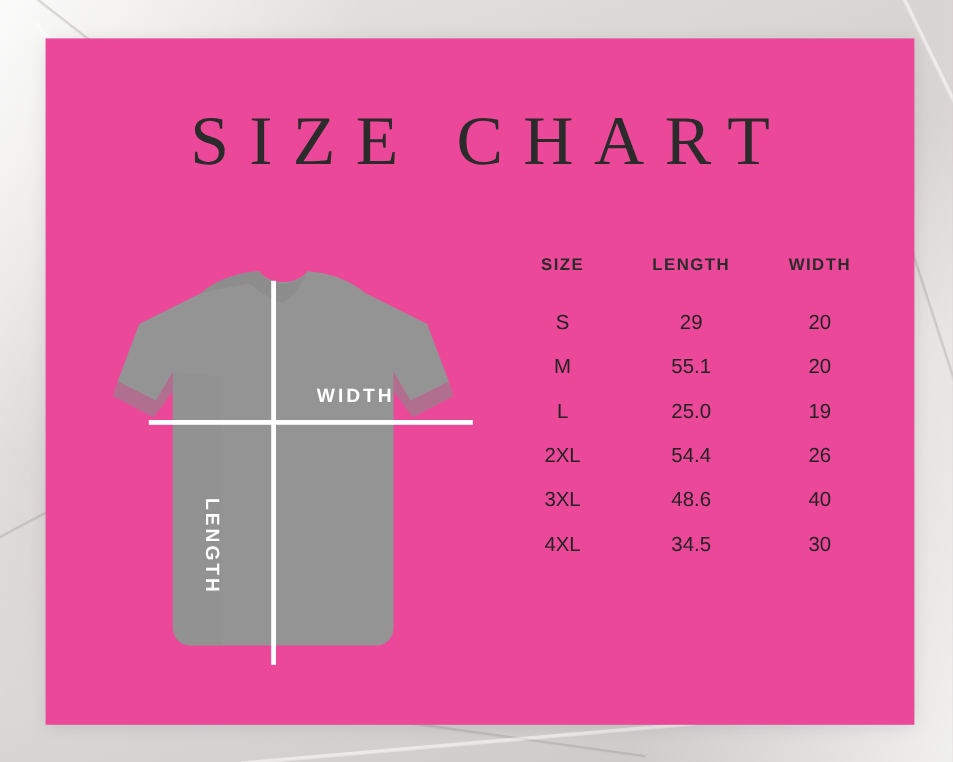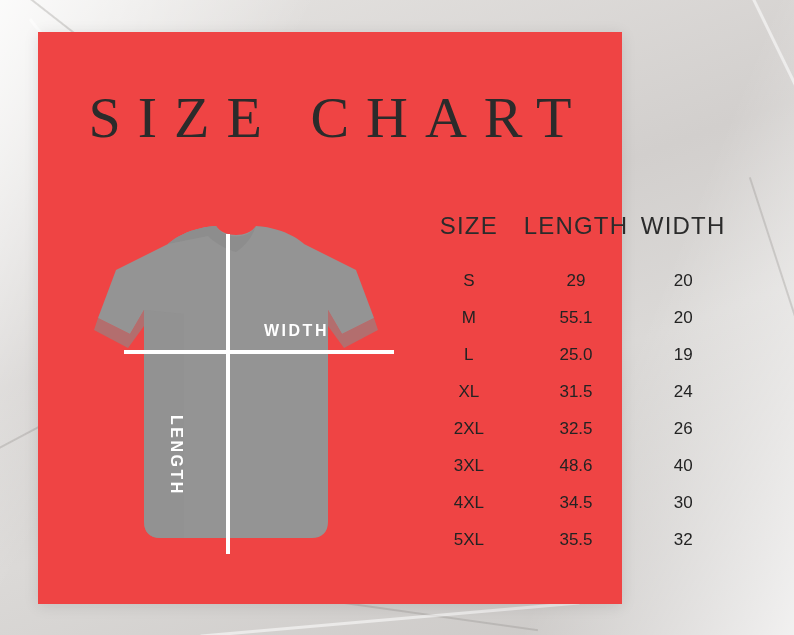--- a/index.html
+++ b/index.html
@@ -32,23 +32,23 @@
   }
   .vein.light {
     background: rgba(255,255,255,0.55);
   }
 
   
   #card {
     position: absolute;
     left: 38px;
     top: 32px;
-    width: 584px;
+    width: 724px;
     height: 572px;
-    background: #ef4444;
+    background: #ec4899;
     box-shadow: 0 2px 14px rgba(0,0,0,0.10);
   }
 
   
   #title {
     position: absolute;
     left: 0;
     right: 0;
     top: 52px;
     text-align: center;
@@ -109,22 +109,22 @@
   #size-table {
     position: absolute;
     left: 378px;
     top: 180px;
     width: 320px;
     border-collapse: collapse;
     font-family: "Liberation Sans", sans-serif;
     color: #2b2b2b;
   }
   #size-table th {
-    font-size: 24px;
-    font-weight: normal;
+    font-size: 14px;
+    font-weight: bold;
     letter-spacing: 1.2px;
     padding: 0 0 22px 0;
     text-align: center;
   }
   #size-table td {
     font-size: 17px;
     padding: 8.5px 0;
     text-align: center;
     color: #232323;
   }
@@ -190,40 +190,30 @@
         <td>M</td>
         <td>55.1</td>
         <td>20</td>
       </tr>
       <tr>
         <td>L</td>
         <td>25.0</td>
         <td>19</td>
       </tr>
       <tr>
-        <td>XL</td>
-        <td>31.5</td>
-        <td>24</td>
-      </tr>
-      <tr>
         <td>2XL</td>
-        <td>32.5</td>
+        <td>54.4</td>
         <td>26</td>
       </tr>
       <tr>
         <td>3XL</td>
         <td>48.6</td>
         <td>40</td>
       </tr>
       <tr>
         <td>4XL</td>
         <td>34.5</td>
         <td>30</td>
       </tr>
-      <tr>
-        <td>5XL</td>
-        <td>35.5</td>
-        <td>32</td>
-      </tr>
     </tbody>
   </table>
 
 </div>
 
 </body></html>

